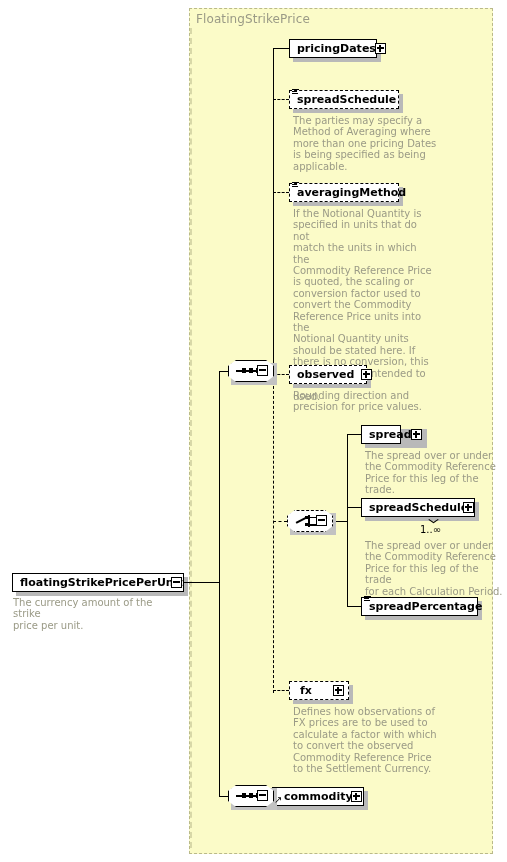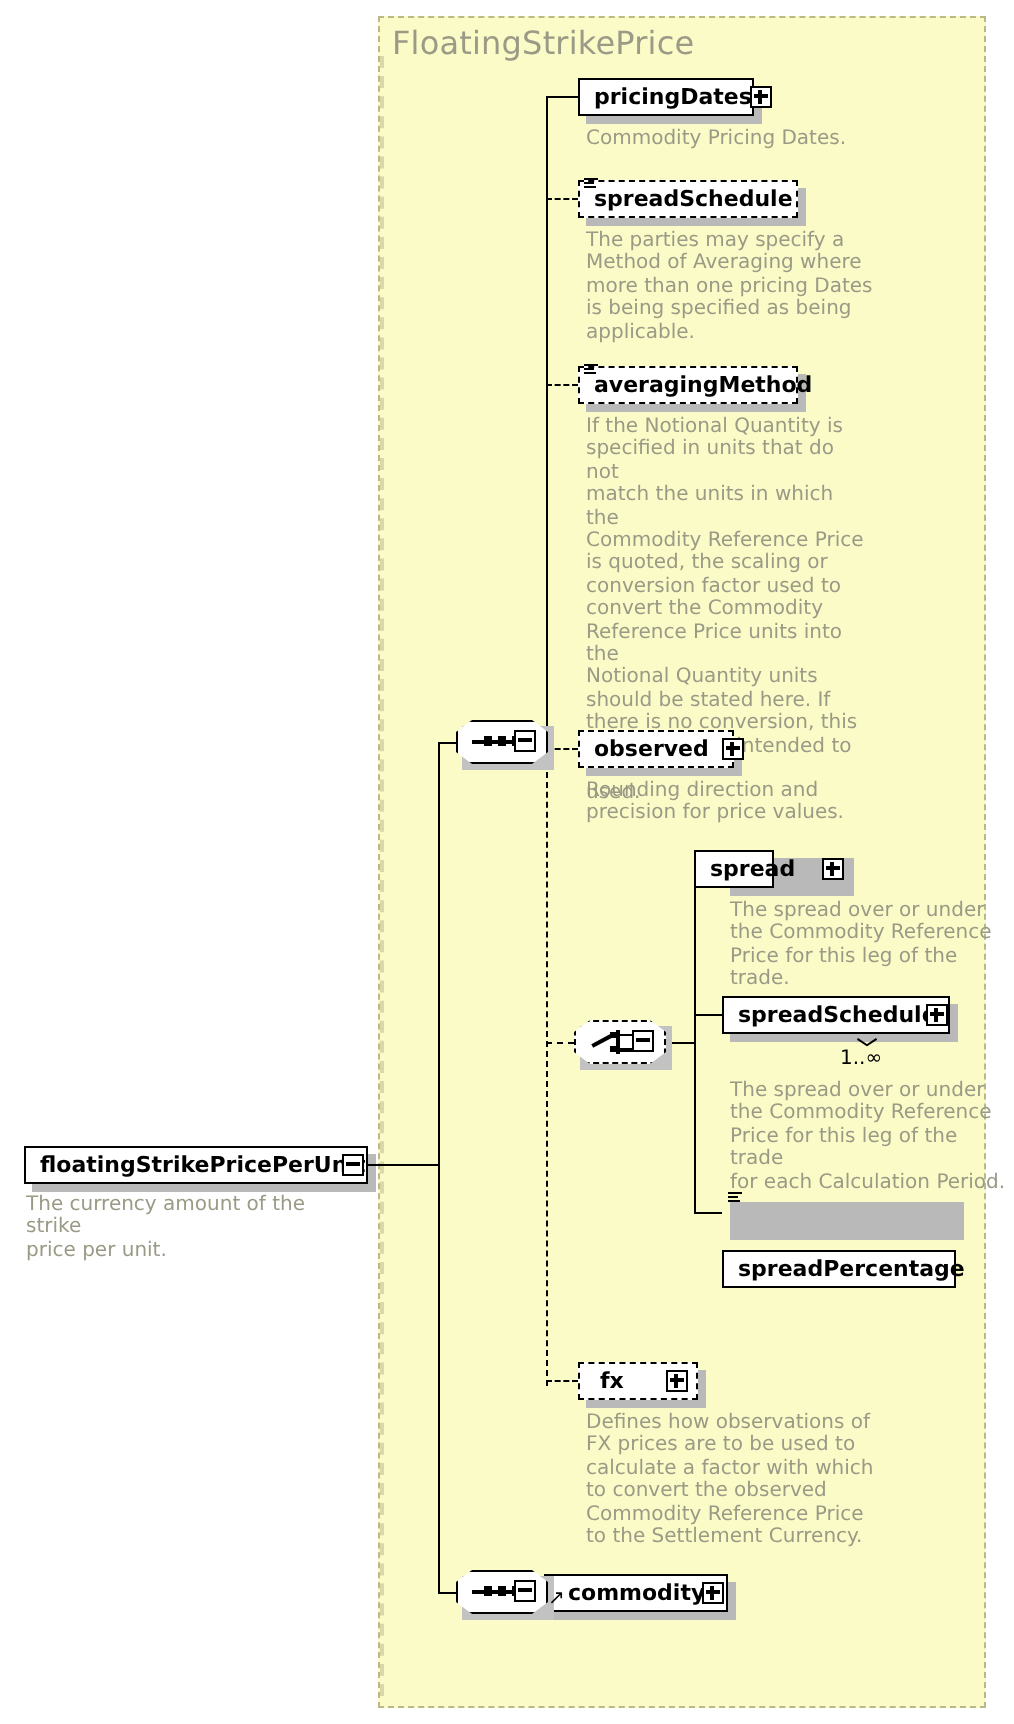--- a/index.html
+++ b/index.html
@@ -13,21 +13,21 @@
   
   .schema-box{
     position:absolute;
     left:189px;top:8px;width:304px;height:846px;
     background:#fbfbc8;
     border:1px dashed #b9b98a;
     box-sizing:border-box;
   }
   .schema-title{
     position:absolute;left:196px;top:12px;
-    font-size:16px;color:#9a9a86;letter-spacing:.1px;
+    font-size:12px;color:#9a9a86;letter-spacing:.1px;
     white-space:nowrap;
     text-align:center;
   }
   
   .schema-guide{
     position:absolute;left:190px;top:28px;width:0;height:820px;
     border-left:2px dashed #d8d8a8;
   }
 
   
@@ -176,21 +176,20 @@
 
   <div class="dh" style="left:273px;top:521px;width:14px;"></div>
 
   <div class="dh" style="left:273px;top:690px;width:16px;"></div>
 
   <div class="nshadow" style="left:293px;top:43px;width:88px;height:19px;"></div>
   <div class="node solid" style="left:289px;top:39px;width:88px;">
     <span class="lbl">pricingDates</span>
   </div>
   <div class="plusbox" style="left:375px;top:43px;"></div>
-  <div class="desc" style="left:293px;top:64px;width:170px;">Commodity Pricing Dates.</div>
 
   <div class="nshadow" style="left:293px;top:94px;width:110px;height:19px;"></div>
   <div class="node dashed" style="left:289px;top:90px;width:110px;">
     <span class="lbl">spreadSchedule</span>
   </div>
   <div class="annot" style="left:292px;top:89px;">
     <i></i>
       <i></i>
       <i></i>
   </div>
@@ -245,42 +244,42 @@
   </div>
   <div class="minusbox" style="left:316px;top:515px;"></div>
   <div class="ln lnh" style="left:326px;top:521px;width:21px;"></div>
 
   <div class="ln lnv" style="left:347px;top:434px;height:173px;"></div>
   <div class="ln lnh" style="left:347px;top:434px;width:14px;"></div>
   <div class="ln lnh" style="left:347px;top:507px;width:14px;"></div>
   <div class="ln lnh" style="left:347px;top:606px;width:14px;"></div>
 
   <div class="nshadow" style="left:365px;top:429px;width:62px;height:19px;"></div>
-  <div class="node solid" style="left:347px;top:425px;width:40px;">
+  <div class="node solid" style="left:361px;top:425px;width:40px;">
     <span class="lbl">spread</span>
   </div>
   <div class="plusbox" style="left:411px;top:429px;"></div>
   <div class="desc" style="left:365px;top:450px;width:140px;">The spread over or under
 the Commodity Reference
 Price for this leg of the trade.</div>
 
   <div class="nshadow" style="left:365px;top:502px;width:114px;height:19px;"></div>
   <div class="node solid" style="left:361px;top:498px;width:114px;">
     <span class="lbl">spreadSchedule</span>
   </div>
   <div class="plusbox" style="left:463px;top:502px;"></div>
   <div class="chev" style="left:429px;top:519px;"></div>
   <div class="mult" style="left:420px;top:524px;">1..∞</div>
   <div class="desc" style="left:365px;top:540px;width:140px;">The spread over or under
 the Commodity Reference
 Price for this leg of the trade
 for each Calculation Period.</div>
 
   <div class="nshadow" style="left:365px;top:601px;width:117px;height:19px;"></div>
-  <div class="node solid" style="left:361px;top:597px;width:117px;margin-top:28px;">
+  <div class="node solid" style="left:361px;top:597px;width:117px;">
     <span class="lbl">spreadPercentage</span>
   </div>
   <div class="annot" style="left:364px;top:596px;">
     <i></i>
       <i></i>
       <i></i>
   </div>
 
   <div class="nshadow" style="left:293px;top:685px;width:60px;height:19px;"></div>
   <div class="node dashed" style="left:289px;top:681px;width:60px;padding-left:10px;">

